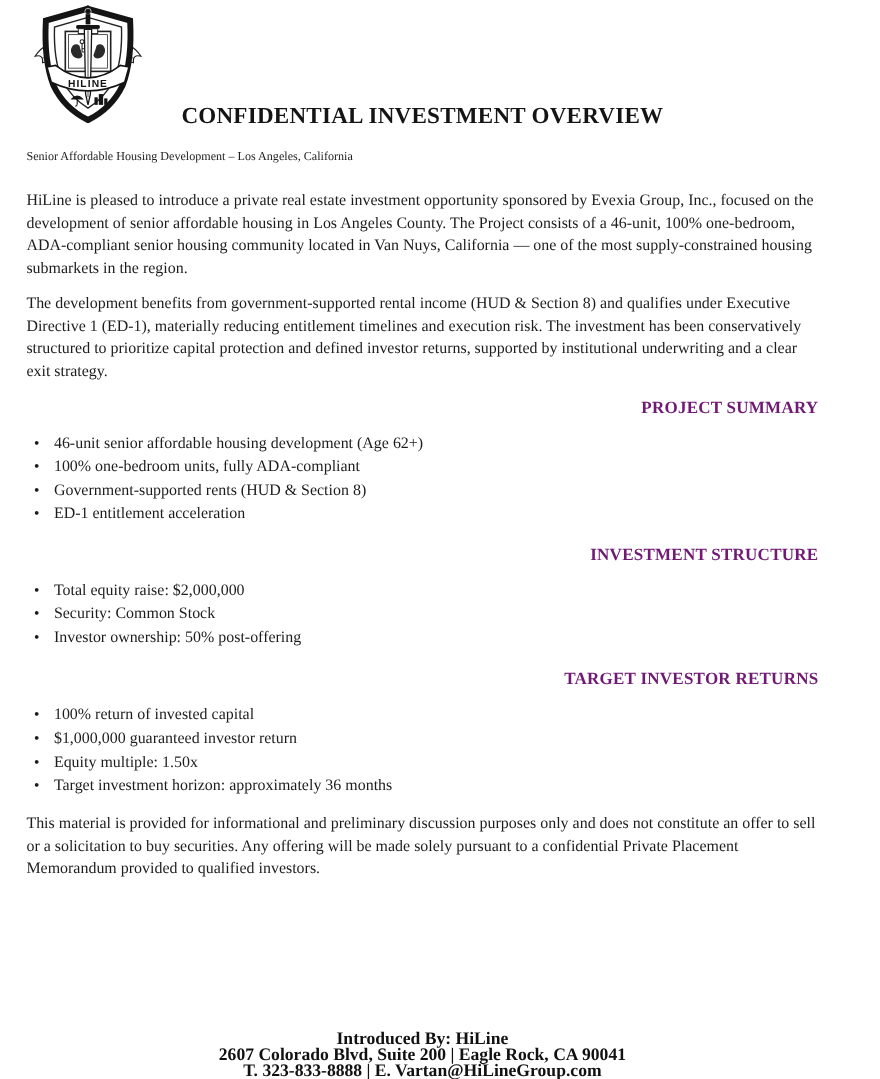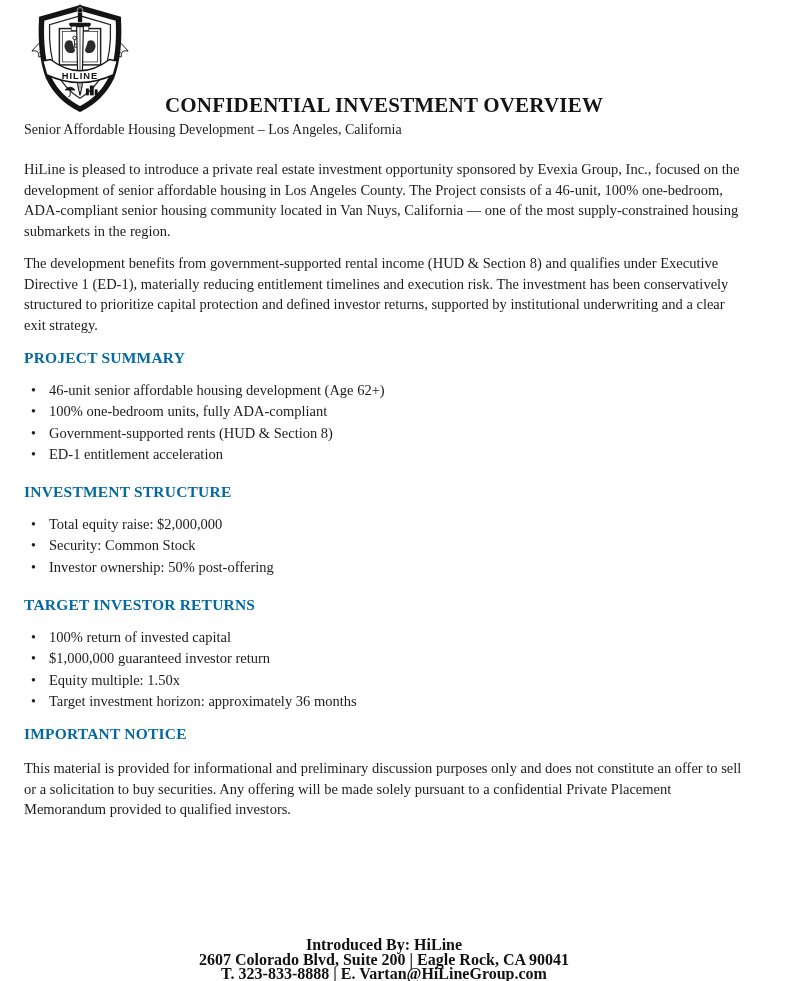--- a/index.html
+++ b/index.html
@@ -12,27 +12,27 @@
     overflow:hidden;
   }
   .logo{position:absolute;top:4px;left:28px;width:104px;height:110px;}
   .content{padding:0 24px;}
   .title{
     margin:0;padding-top:93px;
     text-align:center;
     font-size:21px;line-height:25px;
     font-weight:700;letter-spacing:0.2px;color:#141414;
   }
-  .subtitle{margin-top:2px;font-size:14px;line-height:19px;}
+  .subtitle{margin-top:15px;font-size:11px;line-height:19px;}
   p.body{margin:12px 0 0;font-size:14.5px;line-height:20.5px;}
   p.body.first{margin-top:20px;}
   h2.sec{
     margin:13px 0 0;
     font-size:15.5px;line-height:20px;
-    font-weight:700;letter-spacing:0.2px;color:#0369a1;
+    font-weight:700;letter-spacing:0.2px;color:#701a75;text-align:right;
   }
   h2.sec.after-list{margin-top:17px;}
   h2.sec.notice{margin-top:12px;}
   ul.bullets{margin:12px 0 0;padding:0;list-style:none;}
   ul.bullets li{
     position:relative;
     padding-left:25px;
     font-size:14.5px;line-height:21.3px;
   }
   ul.bullets li::before{
@@ -138,21 +138,20 @@
       <h2 class="sec after-list">TARGET INVESTOR RETURNS</h2>
       <ul class="bullets">
         <li>100% return of invested capital</li>
         <li>$1,000,000 guaranteed investor return</li>
         <li>Equity multiple: 1.50x</li>
         <li>Target investment horizon: approximately 36 months</li>
       </ul>
     </section>
 
     <section>
-      <h2 class="sec notice">IMPORTANT NOTICE</h2>
       <p class="notice-body">This material is provided for informational and preliminary discussion purposes only and does not constitute an offer to sell or a solicitation to buy securities. Any offering will be made solely pursuant to a confidential Private Placement Memorandum provided to qualified investors.</p>
     </section>
 
   </div>
 
   <div class="footer">
     <div>Introduced By: HiLine</div>
     <div>2607 Colorado Blvd, Suite 200 | Eagle Rock, CA 90041</div>
     <div>T. 323-833-8888 | E. Vartan@HiLineGroup.com</div>
   </div>

